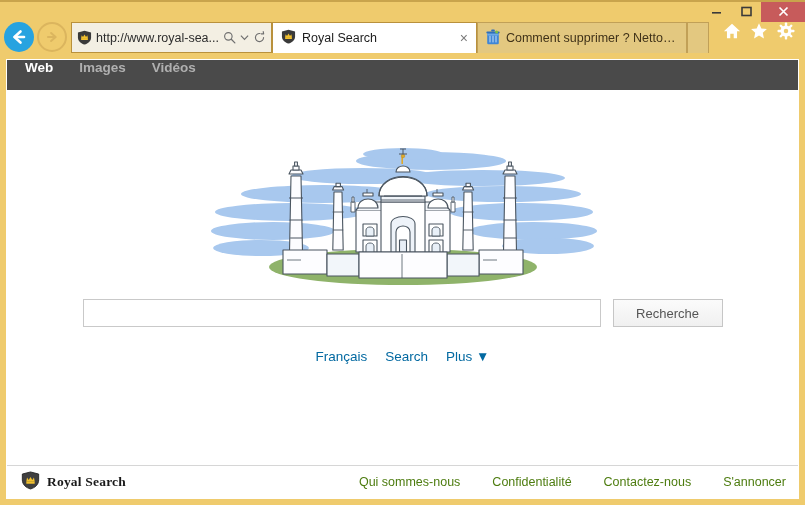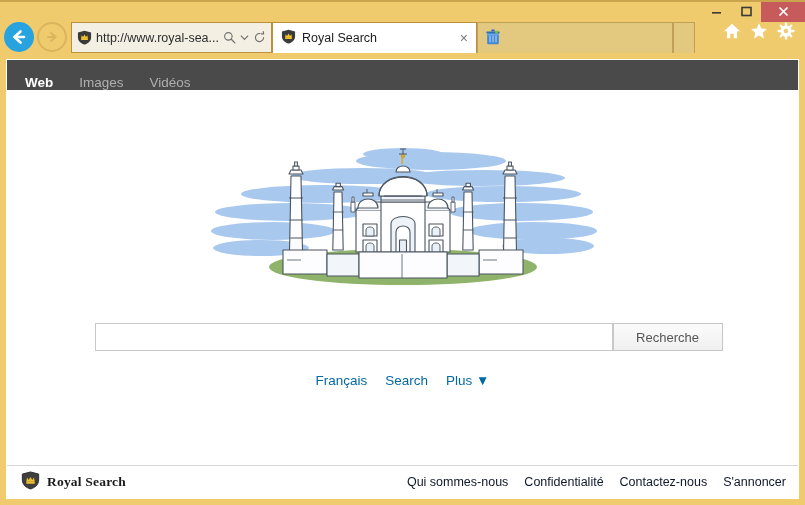--- a/index.html
+++ b/index.html
@@ -123,45 +123,45 @@
     margin: 0 6px 6px 6px;
     background: #ffffff;
     border: 1px solid #ffffff;
     display: flex;
     flex-direction: column;
     overflow: hidden;
   }
   .sitenav {
     height: 30px;
     background: #4a4a4a;
-    display: flex; align-items: flex-end;
+    display: flex; align-items: flex-start;
     padding-left: 18px;
     gap: 26px;
     flex: 0 0 30px;
   }
   .sitenav a { font-size: 13.5px; text-decoration:none; }
   .sitenav a.sel { color:#ffffff; font-weight: bold; }
-  .sitenav a.off { color:#b0b0b0; font-weight: normal; }
+  .sitenav a.off { color:#b0b0b0; font-weight: bold; }
 
   .content {
     flex: 1;
     display: flex;
     flex-direction: column;
     align-items: center;
     position: relative;
     background:#fff;
   }
 
   .hero { margin-top: 38px; width: 400px; height: 165px; }
 
   .searchrow {
-    margin-top: 30px;
+    margin-top: 6px;
     display: flex; align-items: stretch; gap: 0;
     width: 640px;
-    justify-content: flex-end;
+    justify-content: space-between;
   }
   .searchbox {
     width: 518px; height: 28px;
     border: 1px solid #c9c9c9;
     background: #fff;
     font-size: 13px;
     padding: 0 6px;
     font-family: "Liberation Sans", sans-serif;
     color:#222;
     outline:none;
@@ -191,23 +191,23 @@
   }
   .brand { display:flex; align-items:center; gap: 7px; }
   .brand-name {
     font-family: "Liberation Serif", serif;
     font-size: 13.5px; font-weight: bold;
     color: #1a1a1a;
     letter-spacing: 0.2px;
   }
   .footlinks {
     margin-left: auto;
-    display:flex; gap: 16px;
+    display:flex; gap: 32px;
     font-size: 12.5px;
-    color: #0f172a;
+    color: #4d7c0f;
   }
   .footlinks span { white-space:nowrap; }
 </style>
 </head>
 <body>
 
 <div class="window">
 
   <div class="titlebar">
     <div class="winbtn">
@@ -288,20 +288,21 @@
       <span>
         <svg class="bin-fav" viewBox="0 0 14 16">
           <rect x="1.2" y="4.2" width="11.6" height="11" rx="1.2" fill="#3f86d6"></rect>
           <rect x="1.2" y="4.2" width="11.6" height="2.2" rx="1" fill="#6ba9e8"></rect>
           <rect x="0.3" y="2.4" width="13.4" height="2.2" rx="1.1" fill="#2f6fba"></rect>
           <rect x="5.2" y="0.4" width="3.6" height="2.1" rx="0.8" fill="#2f6fba"></rect>
           <path d="M4 6.8 v6.6 M7 6.8 v6.6 M10 6.8 v6.6" stroke="#c9e0f7" stroke-width="1" fill="none"></path>
           <circle cx="10.6" cy="3.1" r="1.5" fill="#7fc043"></circle>
         </svg>
       </span>
+      <span class="tab-title">Comment supprimer ? Nettoy...</span>
     </div>
 
     <div class="tab-newslot"></div>
 
     <div class="toolicons">
       <span>
         <svg width="18" height="18" viewBox="0 0 20 20">
           <path d="M10 2 L19 10.2 H15.6 V18 H11.9 V13 H8.1 V18 H4.4 V10.2 H1 Z" fill="#ffffff"></path>
         </svg>
       </span>

